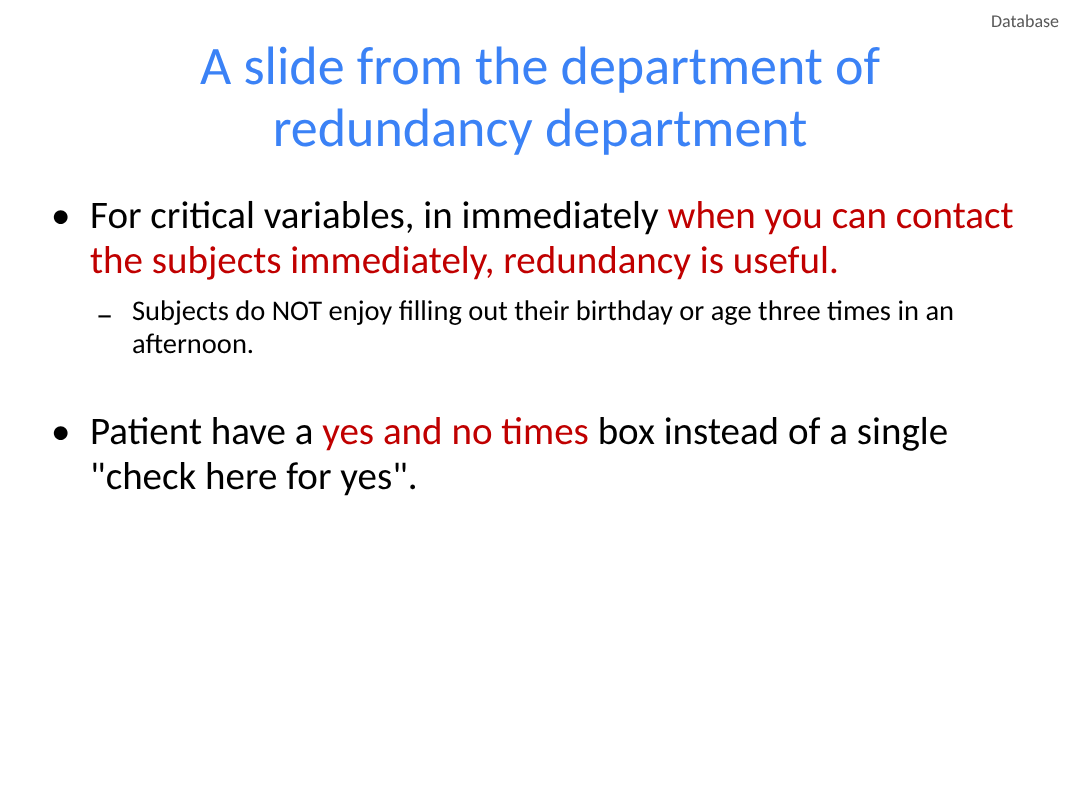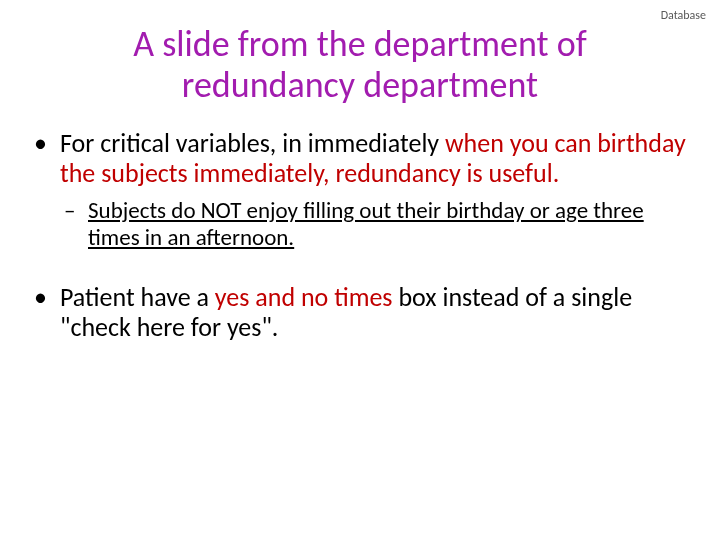--- a/index.html
+++ b/index.html
@@ -18,21 +18,21 @@
     right: 14px;
     font-size: 12px;
     color: #595959;
   }
   .title {
     text-align: center;
     font-size: 36px;
     font-weight: 400;
     margin: 24px 90px 22px 90px;
     line-height: 1.15;
-    color: #a21caf;
+    color: #3b82f6;
   }
   .content {
     padding: 0 28px 0 28px;
   }
   ul.level1 {
     list-style: none;
   }
   ul.level1 > li {
     position: relative;
     padding-left: 32px;
@@ -47,24 +47,23 @@
     top: 0;
     font-size: 26px;
   }
   ul.level2 {
     list-style: none;
     margin-top: 8px;
   }
   ul.level2 > li {
     position: relative;
     padding-left: 28px;
-    font-size: 23px;
+    font-size: 19px;
     line-height: 1.18;
     margin-bottom: 14px;
-    text-decoration: underline;
   }
   ul.level2 > li::before {
     content: "–";
     position: absolute;
     left: 4px;
     top: 0;
     font-size: 23px;
   }
   .red { color: #c00000; }
   .spacer { height: 18px; }
@@ -84,21 +83,21 @@
 </head>
 <body>
 
 <div class="corner-label">Database</div>
 
 <h1 class="title">A slide from the department of redundancy department</h1>
 
 <div class="content">
   <ul class="level1">
     <li>
-      <span>For critical variables, in immediately </span><span class="red">when you can birthday the subjects immediately, redundancy is useful.</span>
+      <span>For critical variables, in immediately </span><span class="red">when you can contact the subjects immediately, redundancy is useful.</span>
       <ul class="level2">
         <li>Subjects do NOT enjoy filling out their birthday or age three times in an afternoon.</li>
       </ul>
     </li>
   </ul>
   <div class="spacer"></div>
   <ul class="level1">
     <li>
       <span>Patient have a </span><span class="red">yes and no times </span><span>box instead of a single "check here for yes".</span>
     </li>

